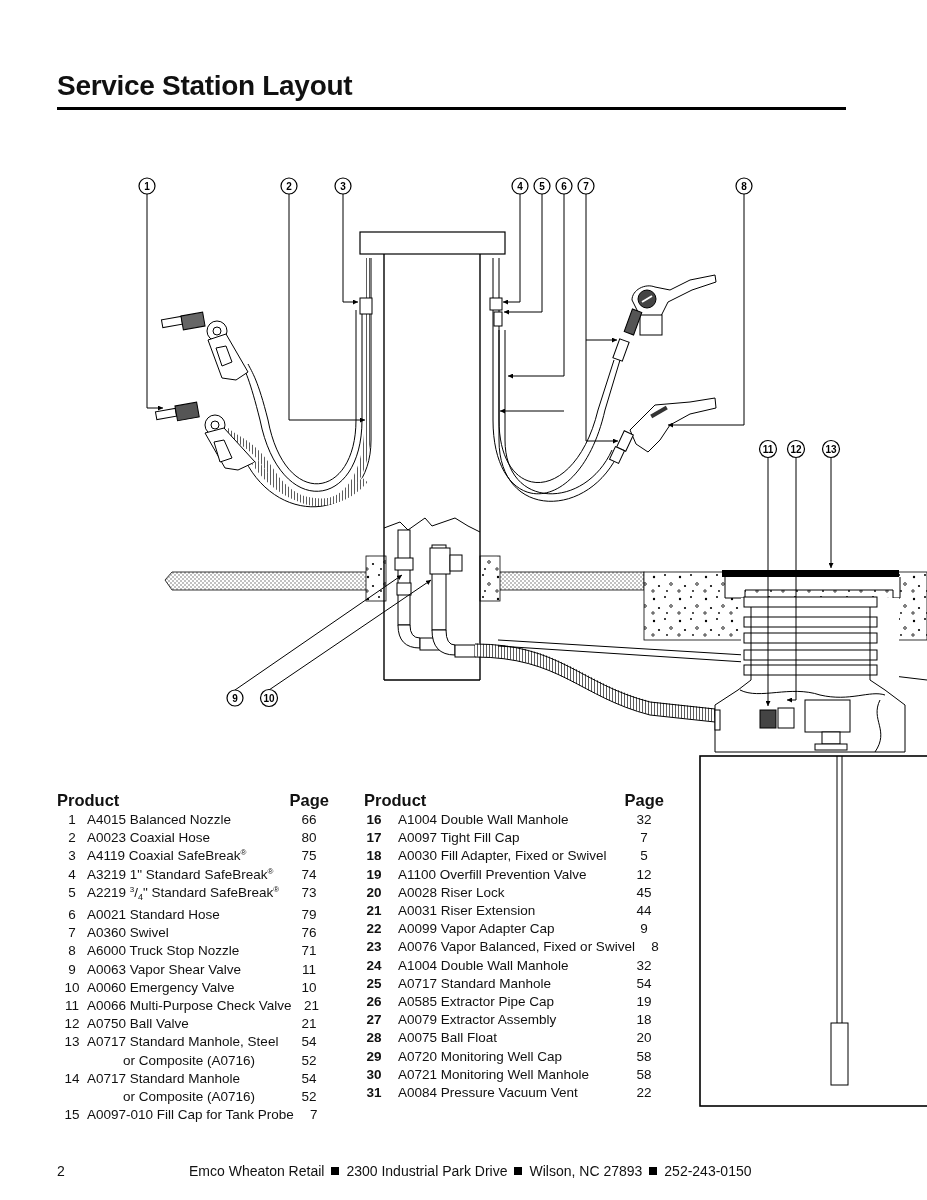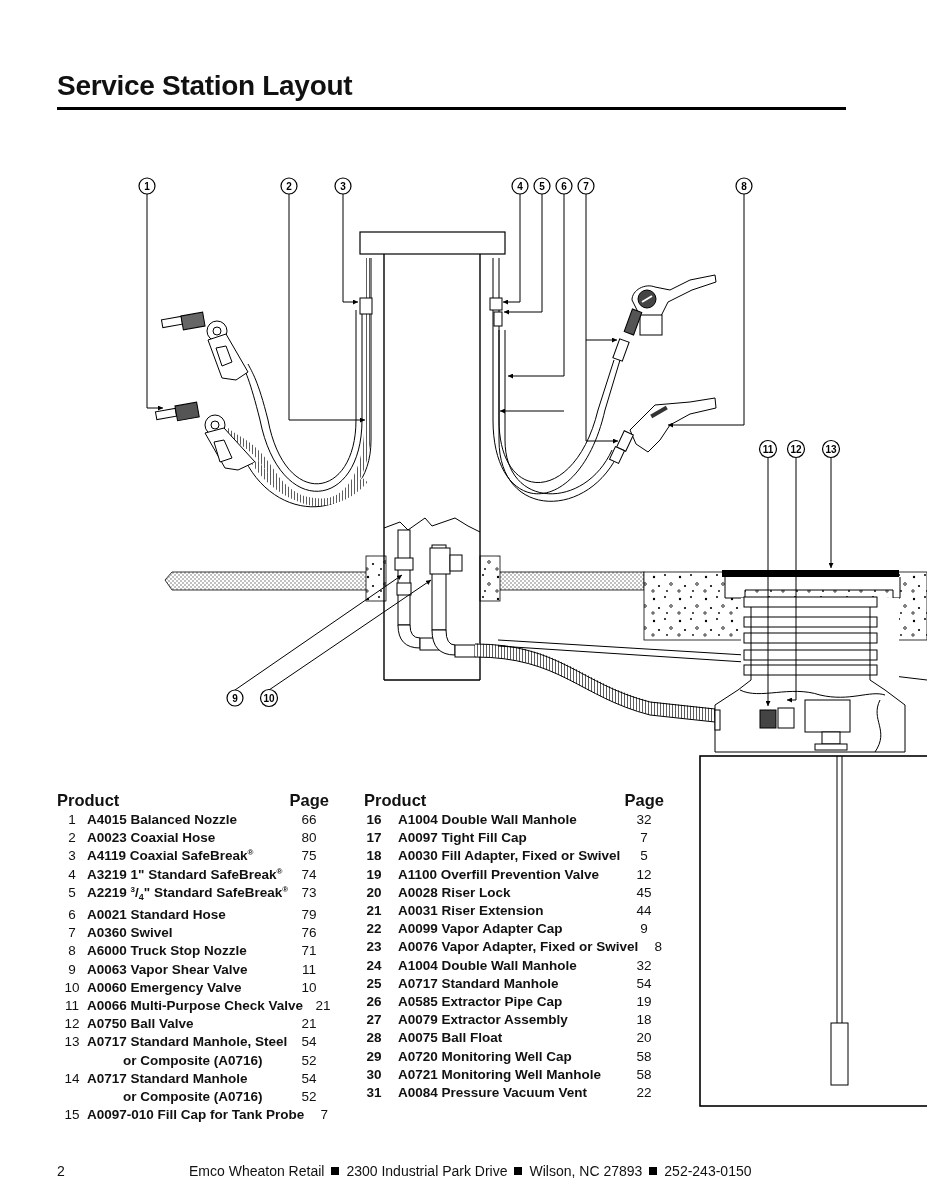--- a/index.html
+++ b/index.html
@@ -10,21 +10,21 @@
   .title-rule { position: absolute; left: 57px; top: 107px; width: 789px; height: 3px; background: #000; }
   .diagram { position: absolute; left: 0; top: 0; width: 927px; height: 1200px; }
   .callout circle { fill: #fff; stroke: #000; stroke-width: 1.2; }
   .callout text { font-family: "Liberation Sans", sans-serif; font-size: 10px; font-weight: bold; text-anchor: middle; }
   .ln { stroke: #000; stroke-width: 1; fill: none; }
   .thick { stroke: #000; stroke-width: 1.4; fill: none; }
   .tbl { position: absolute; font-size: 13.5px; line-height: 18.2px; }
   .tbl .hdr { display: flex; font-weight: bold; font-size: 16.5px; line-height: 20px; margin-bottom: 1px; }
   .tbl .row { display: flex; white-space: nowrap; }
   .tbl .num { width: 30px; text-align: center; flex: none; }
-  .tbl .prod { flex: 1; font-weight: bold; }
+  .tbl .prod { flex: 1; }
   .tbl .pg { width: 40px; text-align: center; flex: none; }
   .tbl .sub { padding-left: 36px; }
   .tbl-left { left: 57px; top: 790px; width: 272px; }
   .tbl-left .hdr .h-prod { flex: 1; }
   .tbl-right { left: 364px; top: 790px; width: 300px; }
   .tbl-right .num { width: 20px; text-align: center; font-weight: bold; }
   .tbl-right .prod { padding-left: 14px; }
   .tbl-right .hdr .h-prod { flex: 1; }
   sup { font-size: 8px; line-height: 0; }
   .frac-sub { font-size: 9px; vertical-align: -3px; }
@@ -392,21 +392,21 @@
         <span class="prod"><span>A0031 Riser Extension</span></span>
         <span class="pg">44</span>
       </div>
       <div class="row">
         <span class="num">22</span>
         <span class="prod"><span>A0099 Vapor Adapter Cap</span></span>
         <span class="pg">9</span>
       </div>
       <div class="row">
         <span class="num">23</span>
-        <span class="prod"><span>A0076 Vapor Adapter, Fixed or Swivel</span></span>
+        <span class="prod"><span>A0076 Vapor Balanced, Fixed or Swivel</span></span>
         <span class="pg">8</span>
       </div>
       <div class="row">
         <span class="num">24</span>
         <span class="prod"><span>A1004 Double Wall Manhole</span></span>
         <span class="pg">32</span>
       </div>
       <div class="row">
         <span class="num">25</span>
         <span class="prod"><span>A0717 Standard Manhole</span></span>

